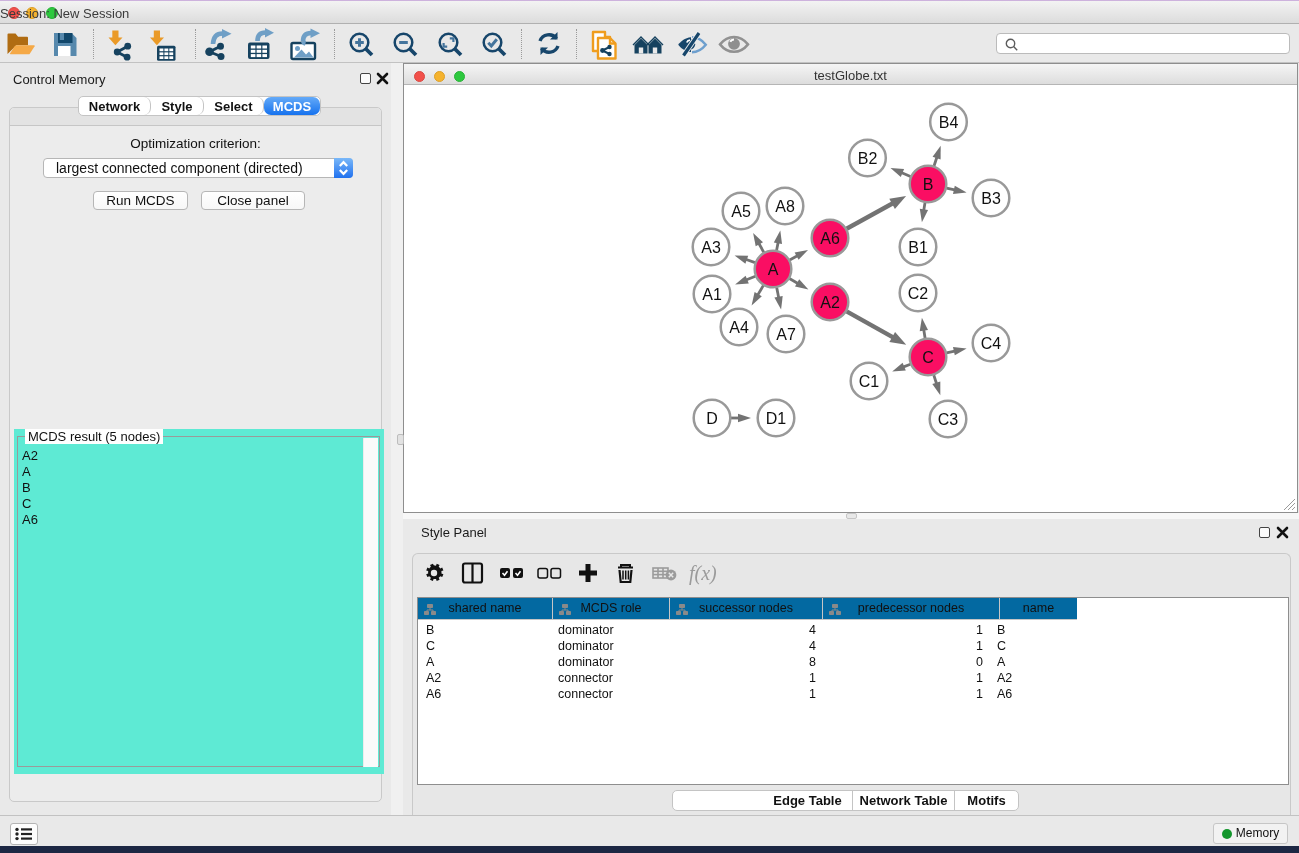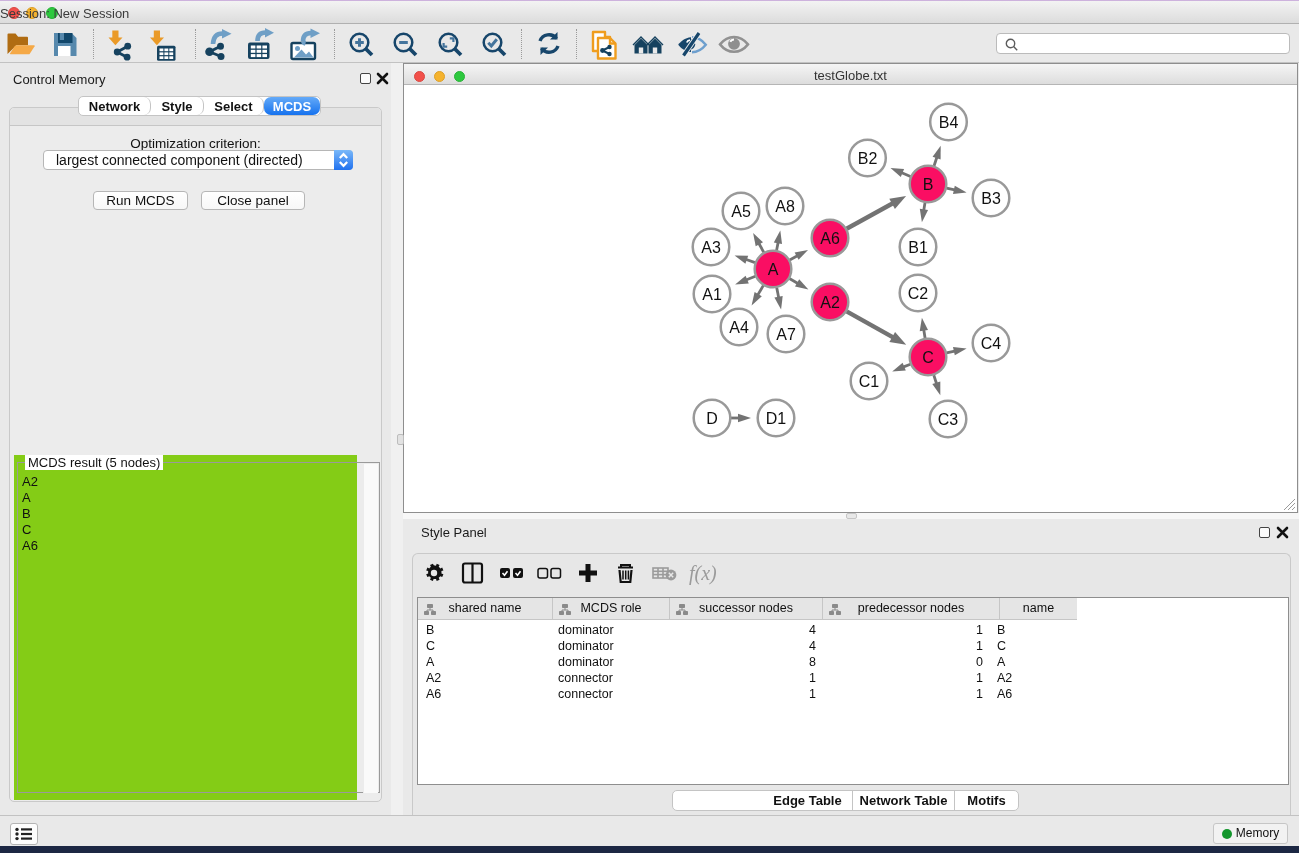--- a/index.html
+++ b/index.html
@@ -20,40 +20,40 @@
 .searchbox { position:absolute; left:996px; top:8px; width:294px; height:21px; background:#fff; border:1px solid #bbb; border-radius:4px; }
 .cp-title { position:absolute; left:13px; top:72px; font-size:13px; color:#1a1a1a; }
 .wbtn-sq { position:absolute; width:11px; height:11px; border:1.5px solid #444; border-radius:2px; background:#fbfbfb; }
 .cp-pane { position:absolute; left:9px; top:107px; width:373px; height:695px; background:#ececec; border:1px solid #c9c9c9; border-radius:5px; }
 .cp-pane-hdr { position:absolute; left:0; top:0; width:100%; height:18px; background:#e3e3e3; border-bottom:1px solid #c6c6c6; border-radius:5px 5px 0 0; }
 .tabs { position:absolute; display:flex; height:20px; border:1px solid #c4c4c4; border-radius:5px; background:#fff; overflow:hidden; }
 .tab { font-size:13px; font-weight:bold; color:#111; text-align:center; line-height:19px; border-right:1px solid #c4c4c4; background:#fff;border-radius:7px; }
 .tab:last-child { border-right:none; }
 .tab.sel { background:linear-gradient(#64aaf8,#1672ee); color:#fff; }
 .opt-label { position:absolute; left:0; top:136px; width:391px; text-align:center; font-size:13.5px; color:#111; }
-.combo { position:absolute; left:43px; top:150px; width:310px; height:20px; background:#fff; border:1px solid #b6b6b6; border-radius:4px; font-size:14px; color:#111; line-height:18px; padding-left:12px; }
+.combo { position:absolute; left:43px; top:158px; width:310px; height:20px; background:#fff; border:1px solid #b6b6b6; border-radius:4px; font-size:14px; color:#111; line-height:18px; padding-left:12px; }
 .combo-step { position:absolute; right:-1px; top:-1px; width:19px; height:20px; border-radius:0 4px 4px 0; background:linear-gradient(#7ab8f9,#2071ef); }
 .btn { position:absolute; height:19px; background:linear-gradient(#ffffff,#f7f7f7); border:1px solid #b6b6b6; border-radius:4px; font-size:13.5px; color:#111; text-align:center; line-height:17px; }
-.mcds-box { position:absolute; left:14px; top:455px; width:343px; height:345px; background:#84cc16; }
+.mcds-box { position:absolute; left:14px; top:429px; width:370px; height:345px; background:#5eead4; }
 .mcds-group { position:absolute; left:3px; top:7px; width:363px; height:331px; border:1px solid #9a9a9a; }
 .mcds-label { position:absolute; left:7px; top:-8px; background:#fff; padding:0 3px; font-size:13px; color:#111; }
 .mcds-list { position:absolute; left:4px; top:11px; width:340px; font-size:13px; color:#111; line-height:16px; }
 .mcds-scroll { position:absolute; right:1px; top:1px; width:15px; height:329px; background:#fafafa; border-left:1px solid #ececec; }
 
 .gwin { position:absolute; left:403px; top:63px; width:895px; height:450px; background:#fff; border:1px solid #8e8e8e; }
 .gwin-tb { position:absolute; left:0; top:0; width:100%; height:21px; background:linear-gradient(#f5f5f5,#dddddd); border-bottom:1px solid #b5b5b5; }
 .gwin-title { position:absolute; top:4px; width:100%; text-align:center; font-size:13px; color:#333; }
 .grip { position:absolute; right:1px; bottom:1px; width:13px; height:13px; }
 
 .split-v { position:absolute; left:397px; top:434px; width:7px; height:11px; background:#e2e2e2; border:1px solid #bdbdbd; border-radius:2px; }
 .split-h { position:absolute; left:846px; top:513px; width:11px; height:6px; background:#e8e8e8; border:1px solid #c6c6c6; border-radius:2px; }
 .tp-title { position:absolute; left:421px; top:525px; font-size:13px; color:#1a1a1a; }
 .tp-box { position:absolute; left:412px; top:553px; width:879px; height:262px; background:#e7e7e7; border:1px solid #c9c9c9; border-radius:6px 6px 0 0; border-bottom:none; }
 .ttable { position:absolute; left:417px; top:597px; width:872px; height:188px; background:#fff; border:1px solid #8e8e8e; }
-.thead { position:absolute; left:0; top:0; height:22px; background:#e5e5e5; border-right:1px solid #c6c6c6; border-bottom:1px solid #c6c6c6; }
+.thead { position:absolute; left:0; top:0; height:22px; background:#0369a1; border-right:1px solid #c6c6c6; border-bottom:1px solid #c6c6c6; }
 .thead span { display:block; text-align:center; font-size:12.5px; color:#111; line-height:21px; }
 .trow { position:absolute; font-size:12.5px; color:#111; height:16px; line-height:16px; }
 .btabs { position:absolute; display:flex; height:21px; border:1px solid #c4c4c4; border-radius:5px; background:#fff; overflow:hidden; left:672px; top:790px; }
 .btab { font-size:13px; font-weight:bold; color:#111; text-align:center; line-height:20px; border-right:1px solid #c4c4c4; }
 .btab:last-child { border-right:none; }
 .btab.sel { background:linear-gradient(#64aaf8,#1672ee); color:#fff; }
 
 .statusbar { position:absolute; left:0; top:815px; width:1299px; height:31px; background:#e9e9e9; border-top:1px solid #c2c2c2; }
 .sb-btn { position:absolute; left:10px; top:7px; width:28px; height:22px; background:#fdfdfd; border:1px solid #b4b4b4; border-radius:3px; }
 .mem-btn { position:absolute; right:11px; top:7px; width:75px; height:21px; background:#f2f2f2; border:1px solid #c6c6c6; border-radius:3px; font-size:12px; color:#111; line-height:19px; text-align:center; padding-left:14px; }

